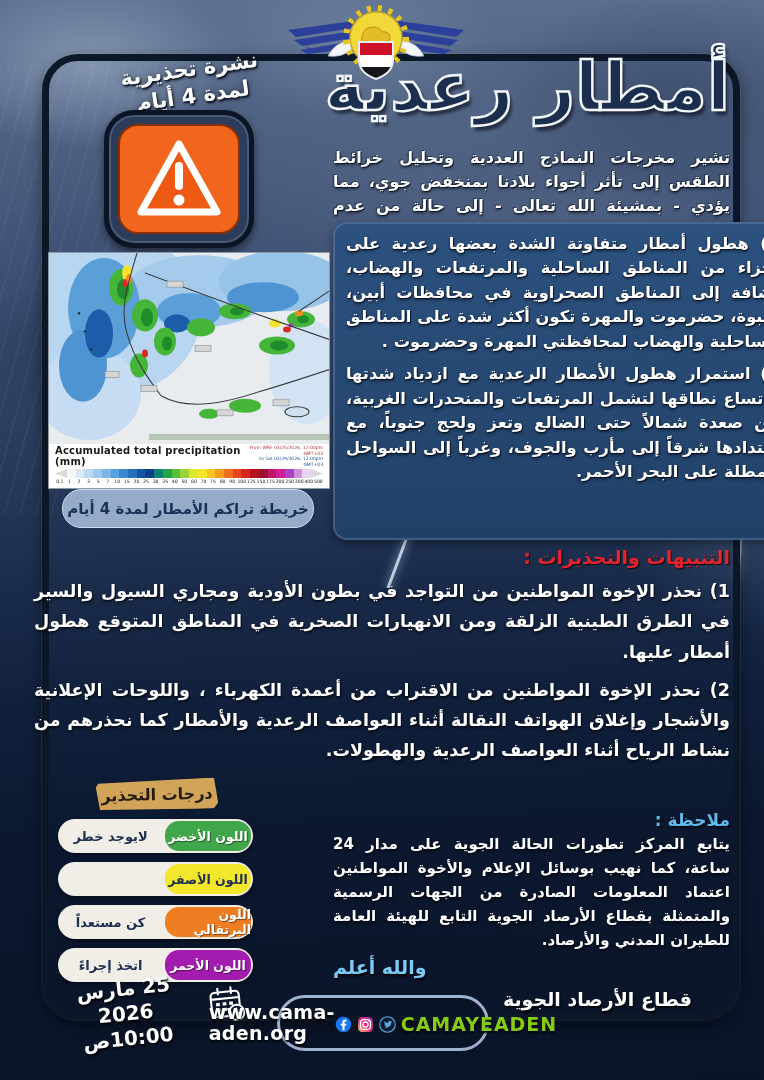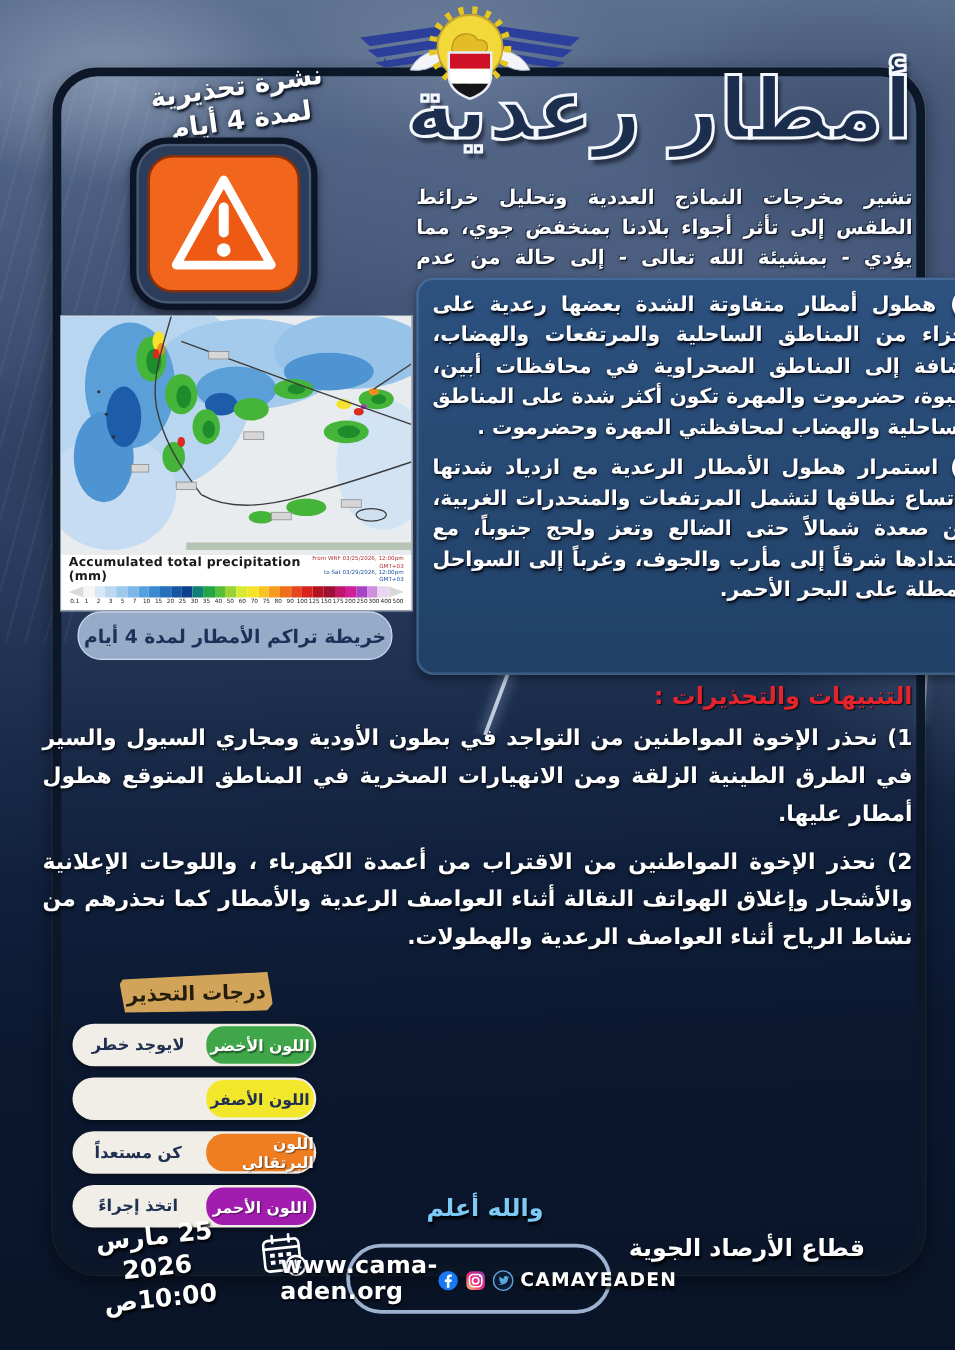--- a/index.html
+++ b/index.html
@@ -87,35 +87,35 @@
   .level-color.dark-text{color:#203050;text-shadow:none;}
   .level-action{flex:1;display:flex;align-items:center;justify-content:center;
     font-size:13px;font-weight:bold;color:#203050;}
   
   .note-block{position:absolute;left:333px;top:810px;width:397px;}
   .note-header{color:#5fb9ec;font-size:17px;font-weight:bold;text-align:right;margin:0 0 2px 0;
     text-shadow:1px 1px 2px #000;}
   .note-text{color:#fff;font-weight:bold;font-size:15px;line-height:1.6;text-align:justify;margin:0;
     text-shadow:1px 1px 0 rgba(5,12,26,.9),0 2px 3px rgba(0,0,0,.6);}
   
-  .allah{position:absolute;left:333px;top:956px;width:110px;text-align:center;color:#7ccaf5;
+  .allah{position:absolute;left:333px;top:956px;width:110px;text-align:left;color:#7ccaf5;
     font-size:19px;font-weight:bold;text-shadow:1px 2px 2px #000;direction:rtl;}
   .sector{position:absolute;right:72px;top:988px;color:#fff;font-size:19px;font-weight:bold;
     text-shadow:1px 2px 2px #000;}
   .date-block{position:absolute;left:52px;top:974px;width:195px;transform:rotate(-6deg);
     display:flex;align-items:center;justify-content:flex-start;gap:8px;direction:rtl;}
   .date-text{color:#fff;font-size:20px;font-weight:bold;line-height:1.25;text-align:center;
     text-shadow:1px 2px 2px #000;}
   .footer-pill{position:absolute;left:277px;top:995px;width:212px;height:56px;box-sizing:border-box;
     border:3px solid #9db2d0;border-radius:28px;background:rgba(8,16,32,.35);
     display:flex;flex-direction:row;align-items:center;justify-content:center;direction:ltr;}
   .site{color:#fff;font-size:19px;font-weight:bold;letter-spacing:.3px;line-height:1.1;
     text-shadow:0 2px 2px #000;}
   .social-row{display:flex;align-items:center;gap:5px;margin-top:2px;}
-  .handle{color:#ffffff;font-size:15px;font-weight:bold;letter-spacing:1px;text-shadow:0 2px 2px #000;}
+  .handle{color:#84cc16;font-size:19px;font-weight:bold;letter-spacing:1px;text-shadow:0 2px 2px #000;}
 </style>
 </head>
 <body>
 
 <div class="poster">
 
   <div class="sky"></div>
   <div class="rain"></div>
 
   <svg class="lightning" style="left:348px;top:438px;width:120px;height:150px;opacity:.8" viewBox="0 0 120 150">
@@ -345,20 +345,24 @@
           <div class="level-color" style="background: rgb(239, 125, 34);">اللون البرتقالي</div>
           <div class="level-action">كن مستعداً</div>
         </div>
         <div class="level-row">
           <div class="level-color" style="background: #a21caf;">اللون الأحمر</div>
           <div class="level-action">اتخذ إجراءً</div>
         </div>
       </div>
   </div>
 
+  <div class="note-block">
+    <p class="note-header">ملاحظة :</p>
+    <p class="note-text">يتابع المركز تطورات الحالة الجوية على مدار 24 ساعة، كما نهيب بوسائل الإعلام والأخوة المواطنين اعتماد المعلومات الصادرة من الجهات الرسمية والمتمثلة بقطاع الأرصاد الجوية التابع للهيئة العامة للطيران المدني والأرصاد.</p>
+  </div>
 
   <div class="allah">والله أعلم</div>
   <div class="sector">قطاع الأرصاد الجوية</div>
 
   <div class="date-block">
     <svg width="42" height="42" viewBox="0 0 42 42">
       <g fill="none" stroke="#fff" stroke-width="2.2" stroke-linecap="round">
         <rect x="5" y="8" width="30" height="26" rx="4"></rect>
         <line x1="5" y1="15" x2="35" y2="15"></line>
         <line x1="13" y1="4" x2="13" y2="10"></line>

